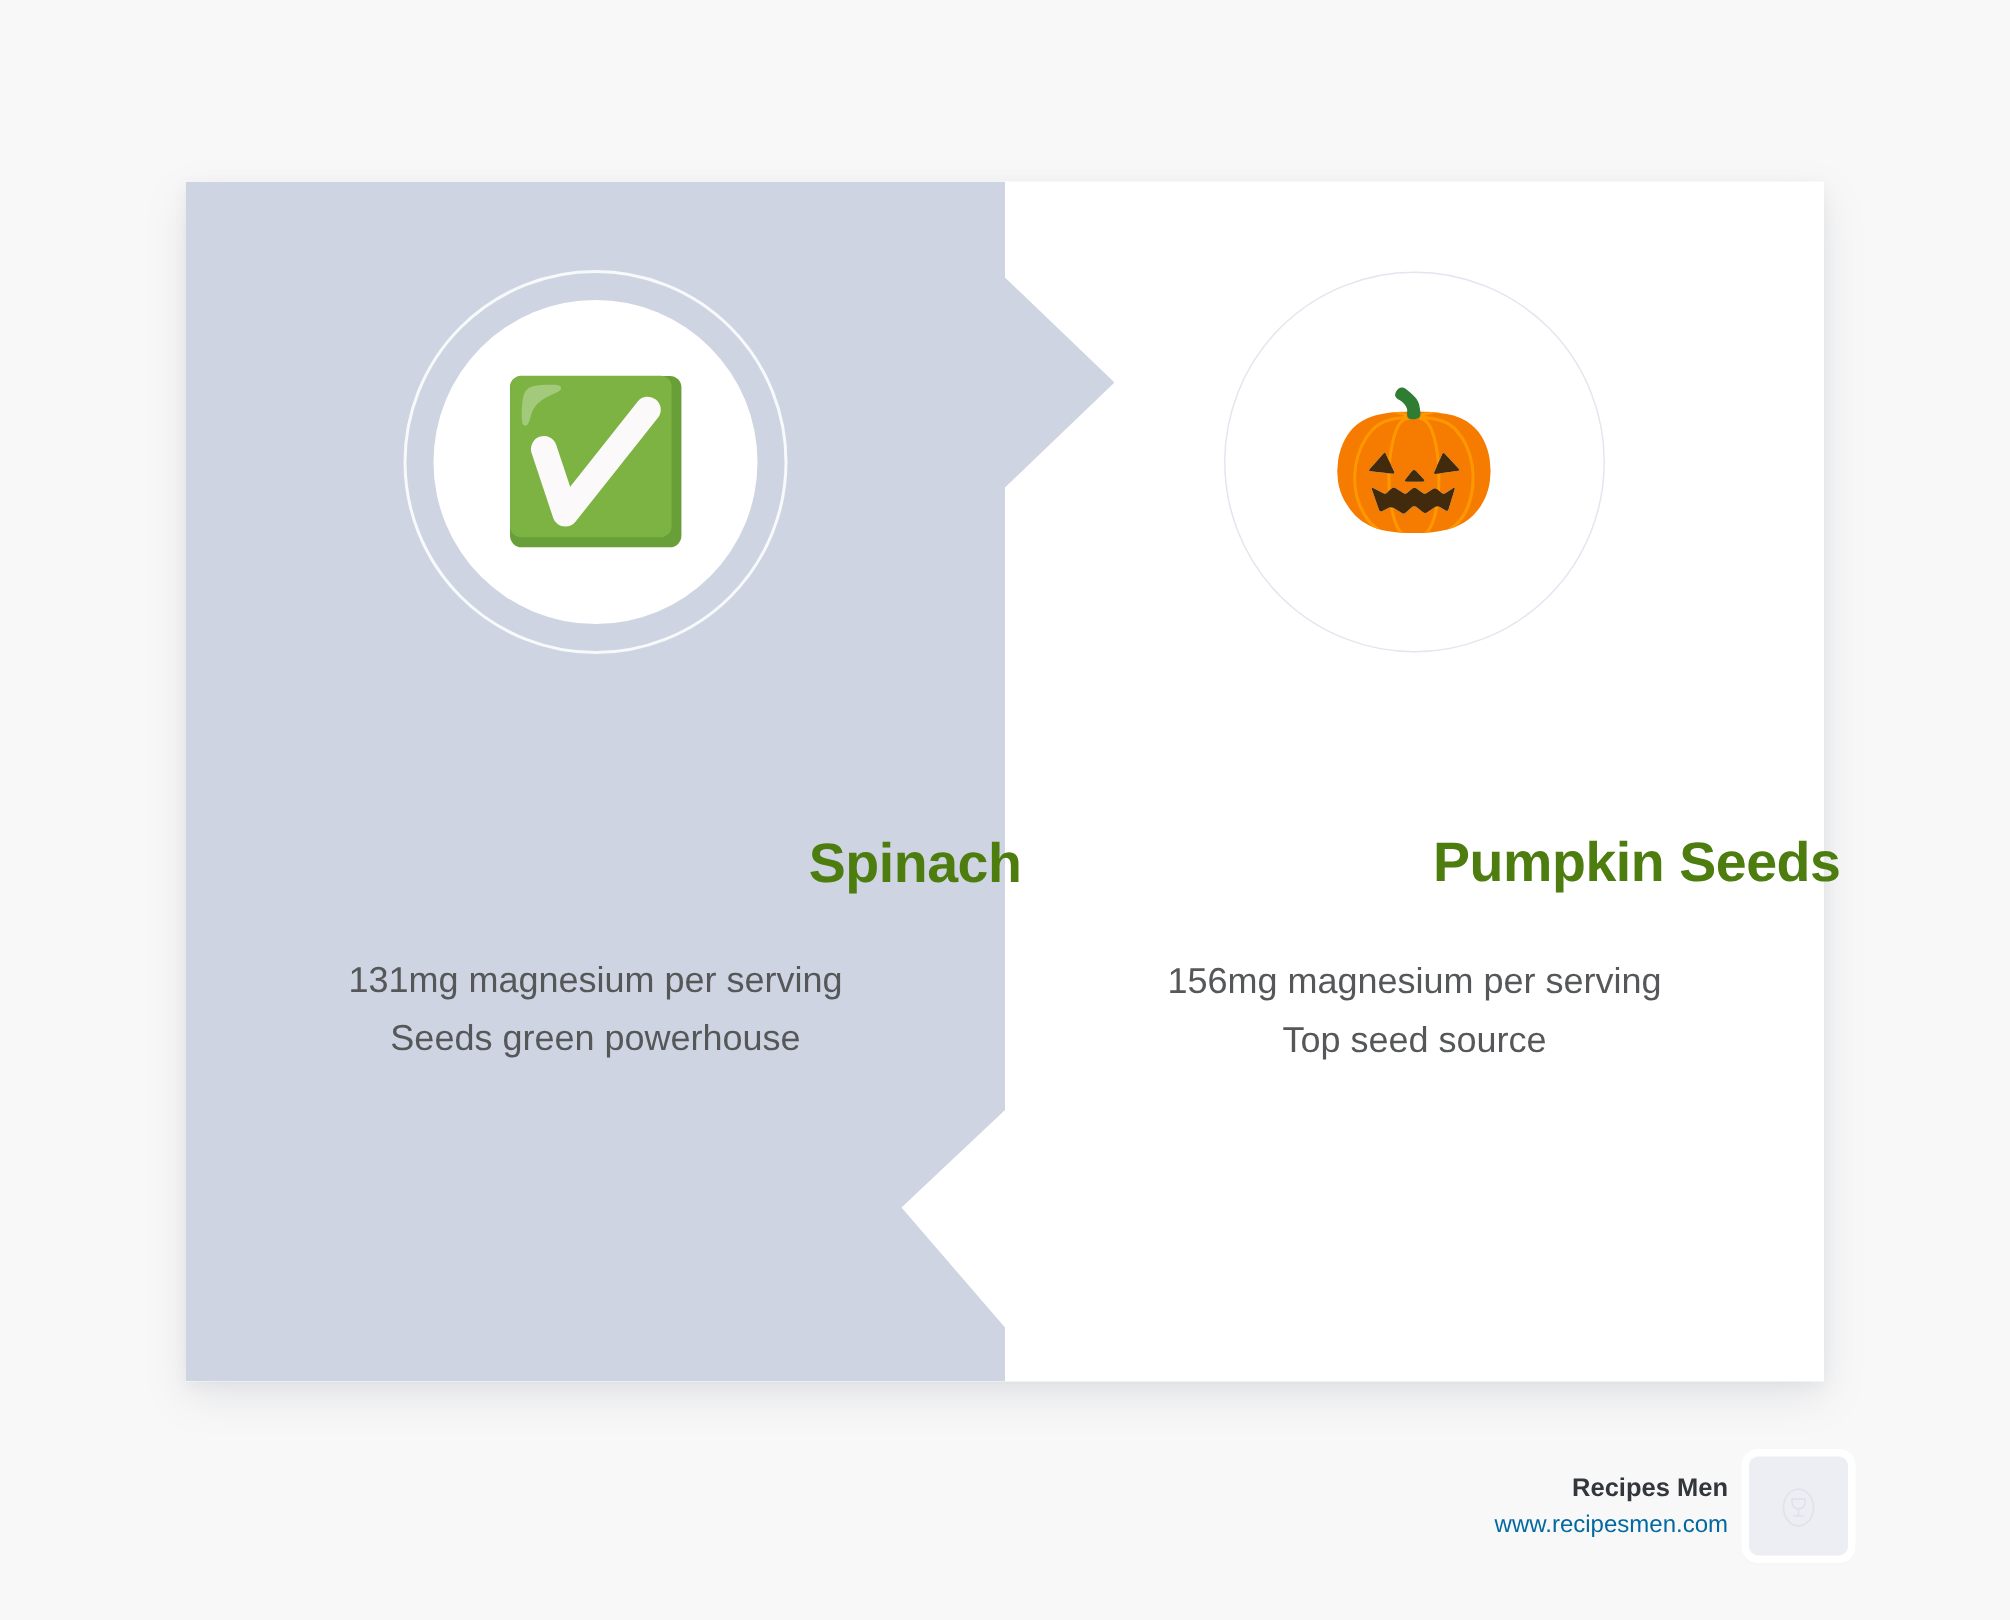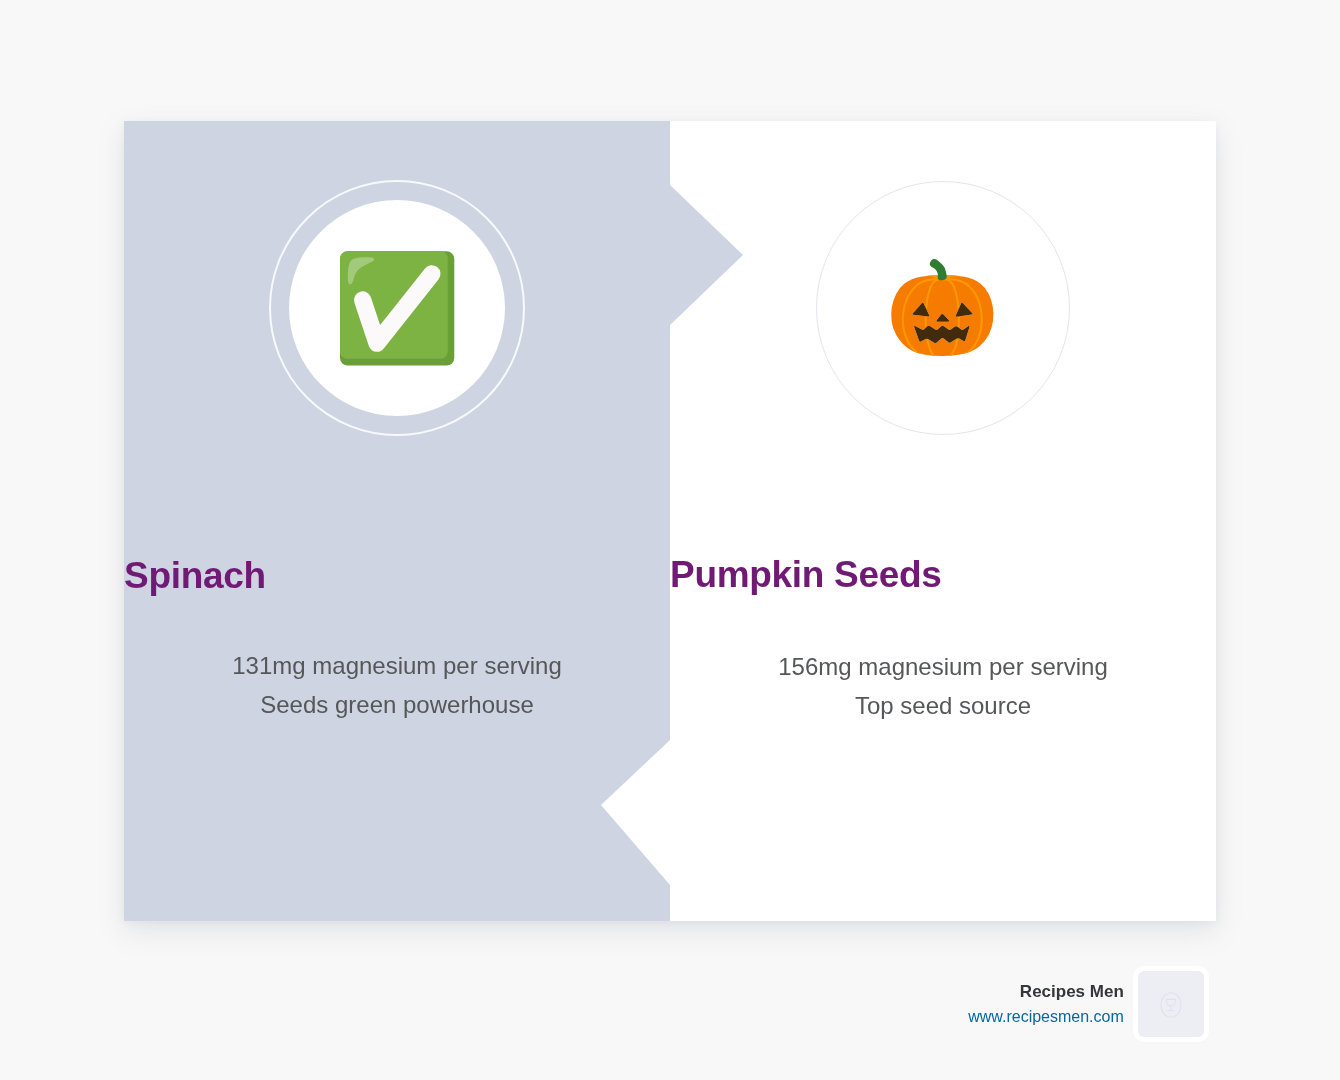--- a/index.html
+++ b/index.html
@@ -106,55 +106,54 @@
     line-height: 1;
     z-index: 2;
     user-select: none;
   }
   .emoji.check   { font-size: 104px; }
   .emoji.pumpkin { font-size: 92px; }
 
   
   .item-title {
     position: absolute;
-    left: 0;
+    left: 11px;
     width: 100%;
     top: 434px;
-    text-align: left;
+    text-align: right;
     font-size: 37px;
     font-weight: bold;
-    color: #701a75;
+    color: #4d7c0f;
     letter-spacing: -0.3px;
   }
   .panel-right .item-title { top: 433px; }
 
   .item-lines {
     position: absolute;
     left: 0;
     width: 100%;
     top: 514px;
     text-align: center;
     font-size: 24px;
     color: #555759;
     line-height: 1.62;
-    margin-top: 12px;
   }
   .panel-right .item-lines { top: 515px; text-align: center; }
   .item-lines div { display: block; }
 
   
   .brand {
     position: absolute;
     left: 940px;
     top: 966px;
     width: 292px;
     height: 76px;
     display: flex;
     align-items: center;
-    justify-content: center;
+    justify-content: flex-end;
     gap: 14px;
   }
   .brand-text {
     text-align: right;
   }
   .brand-name {
     font-size: 17px;
     font-weight: bold;
     color: #33363a;
     line-height: 1.45;

